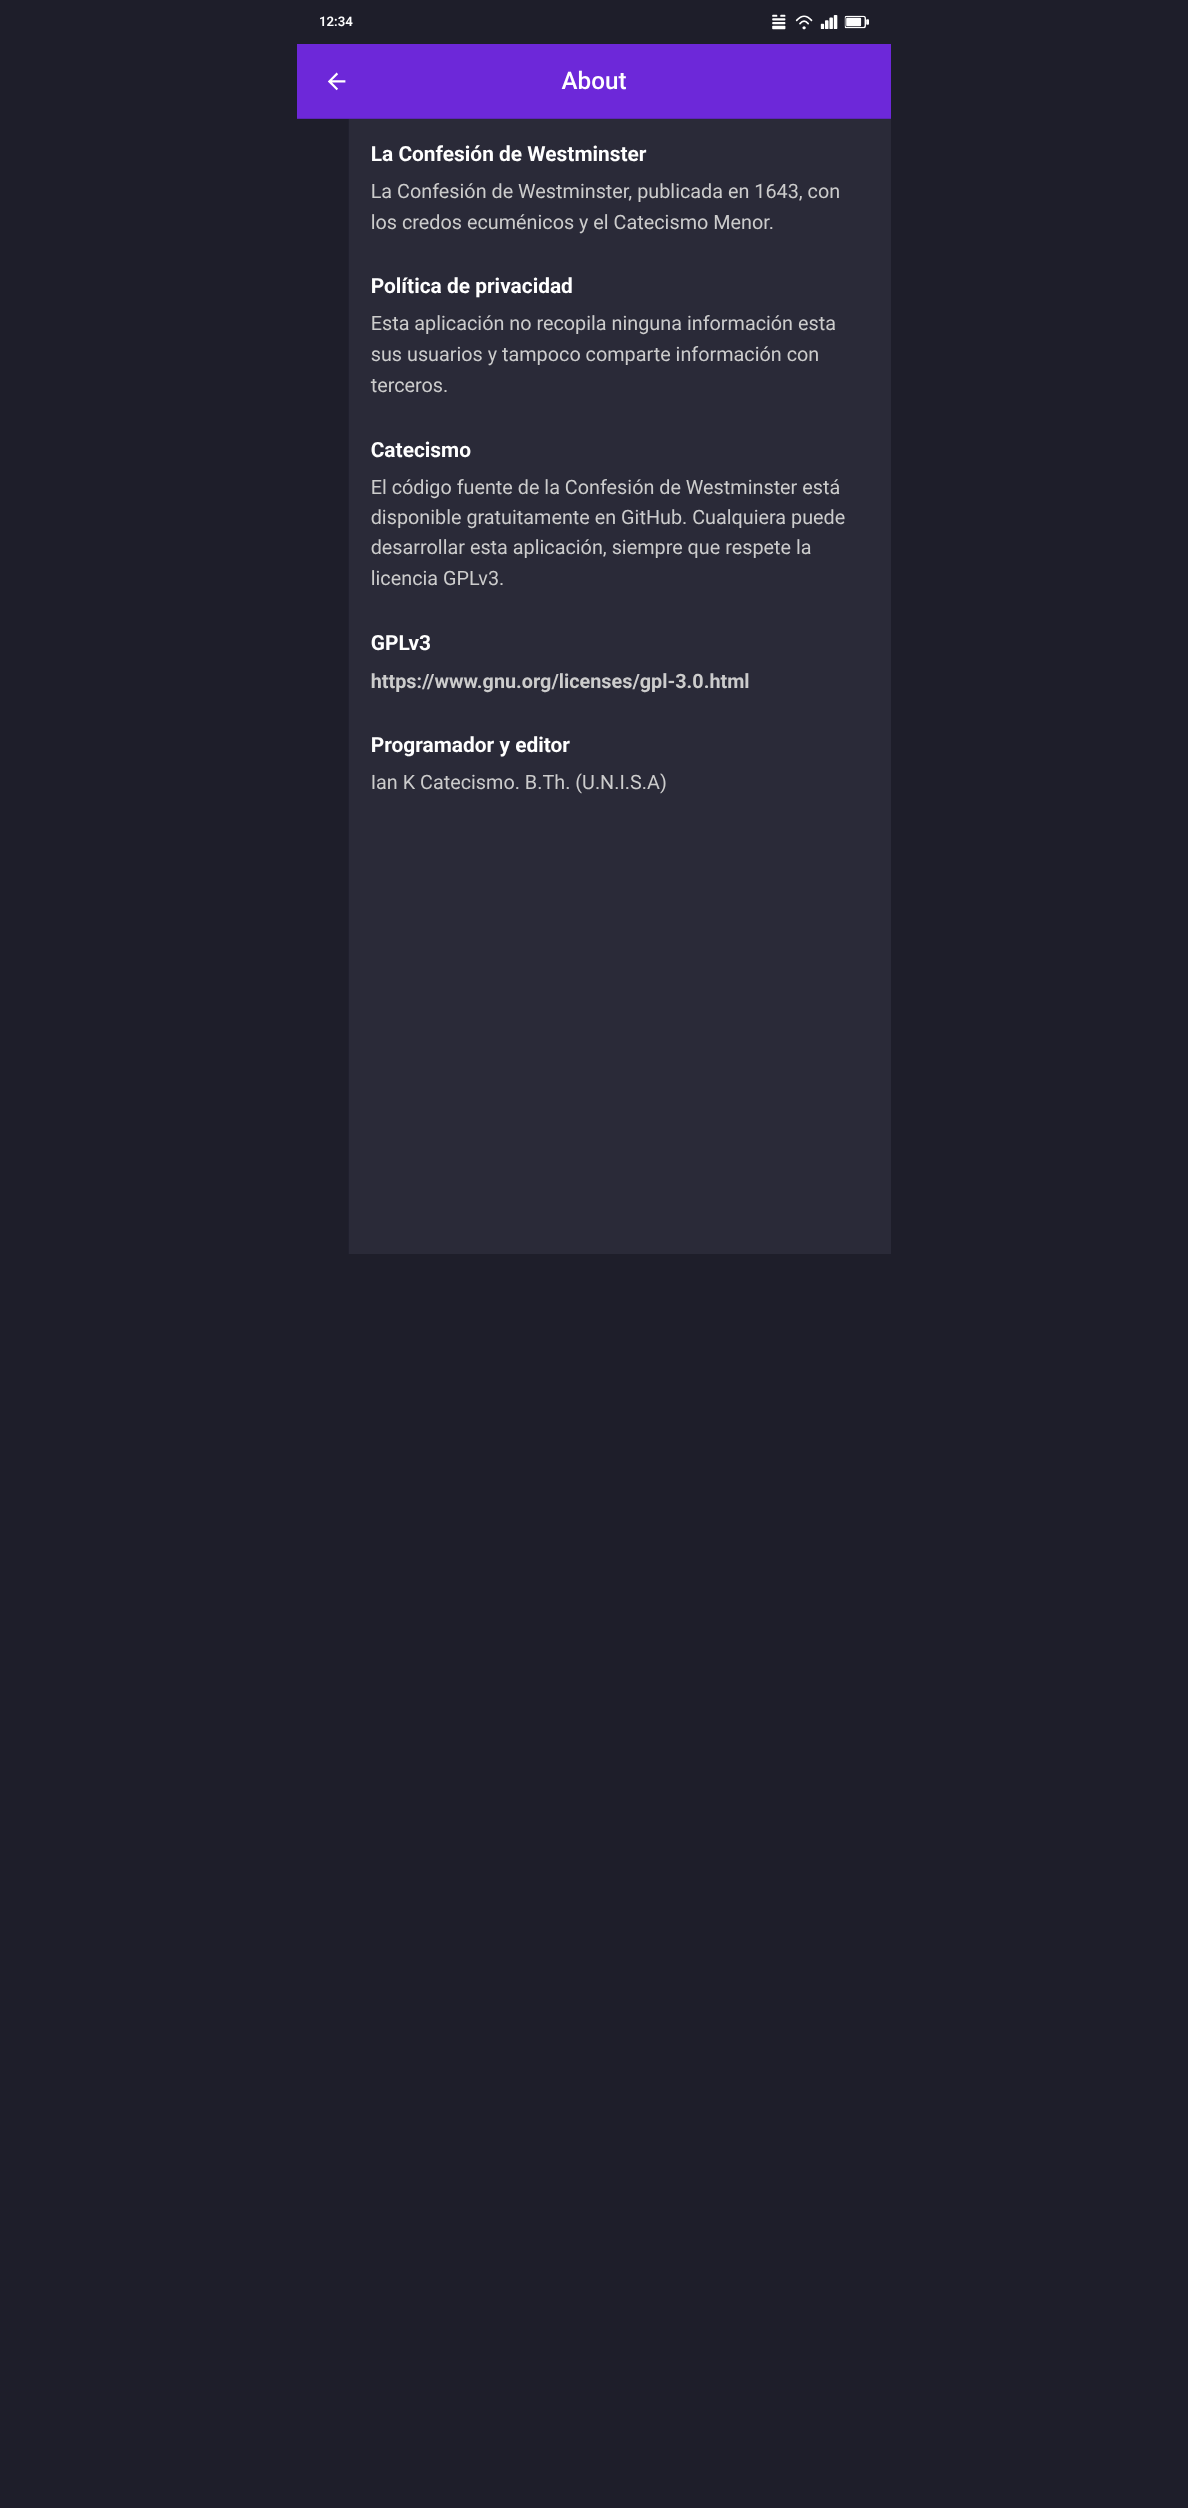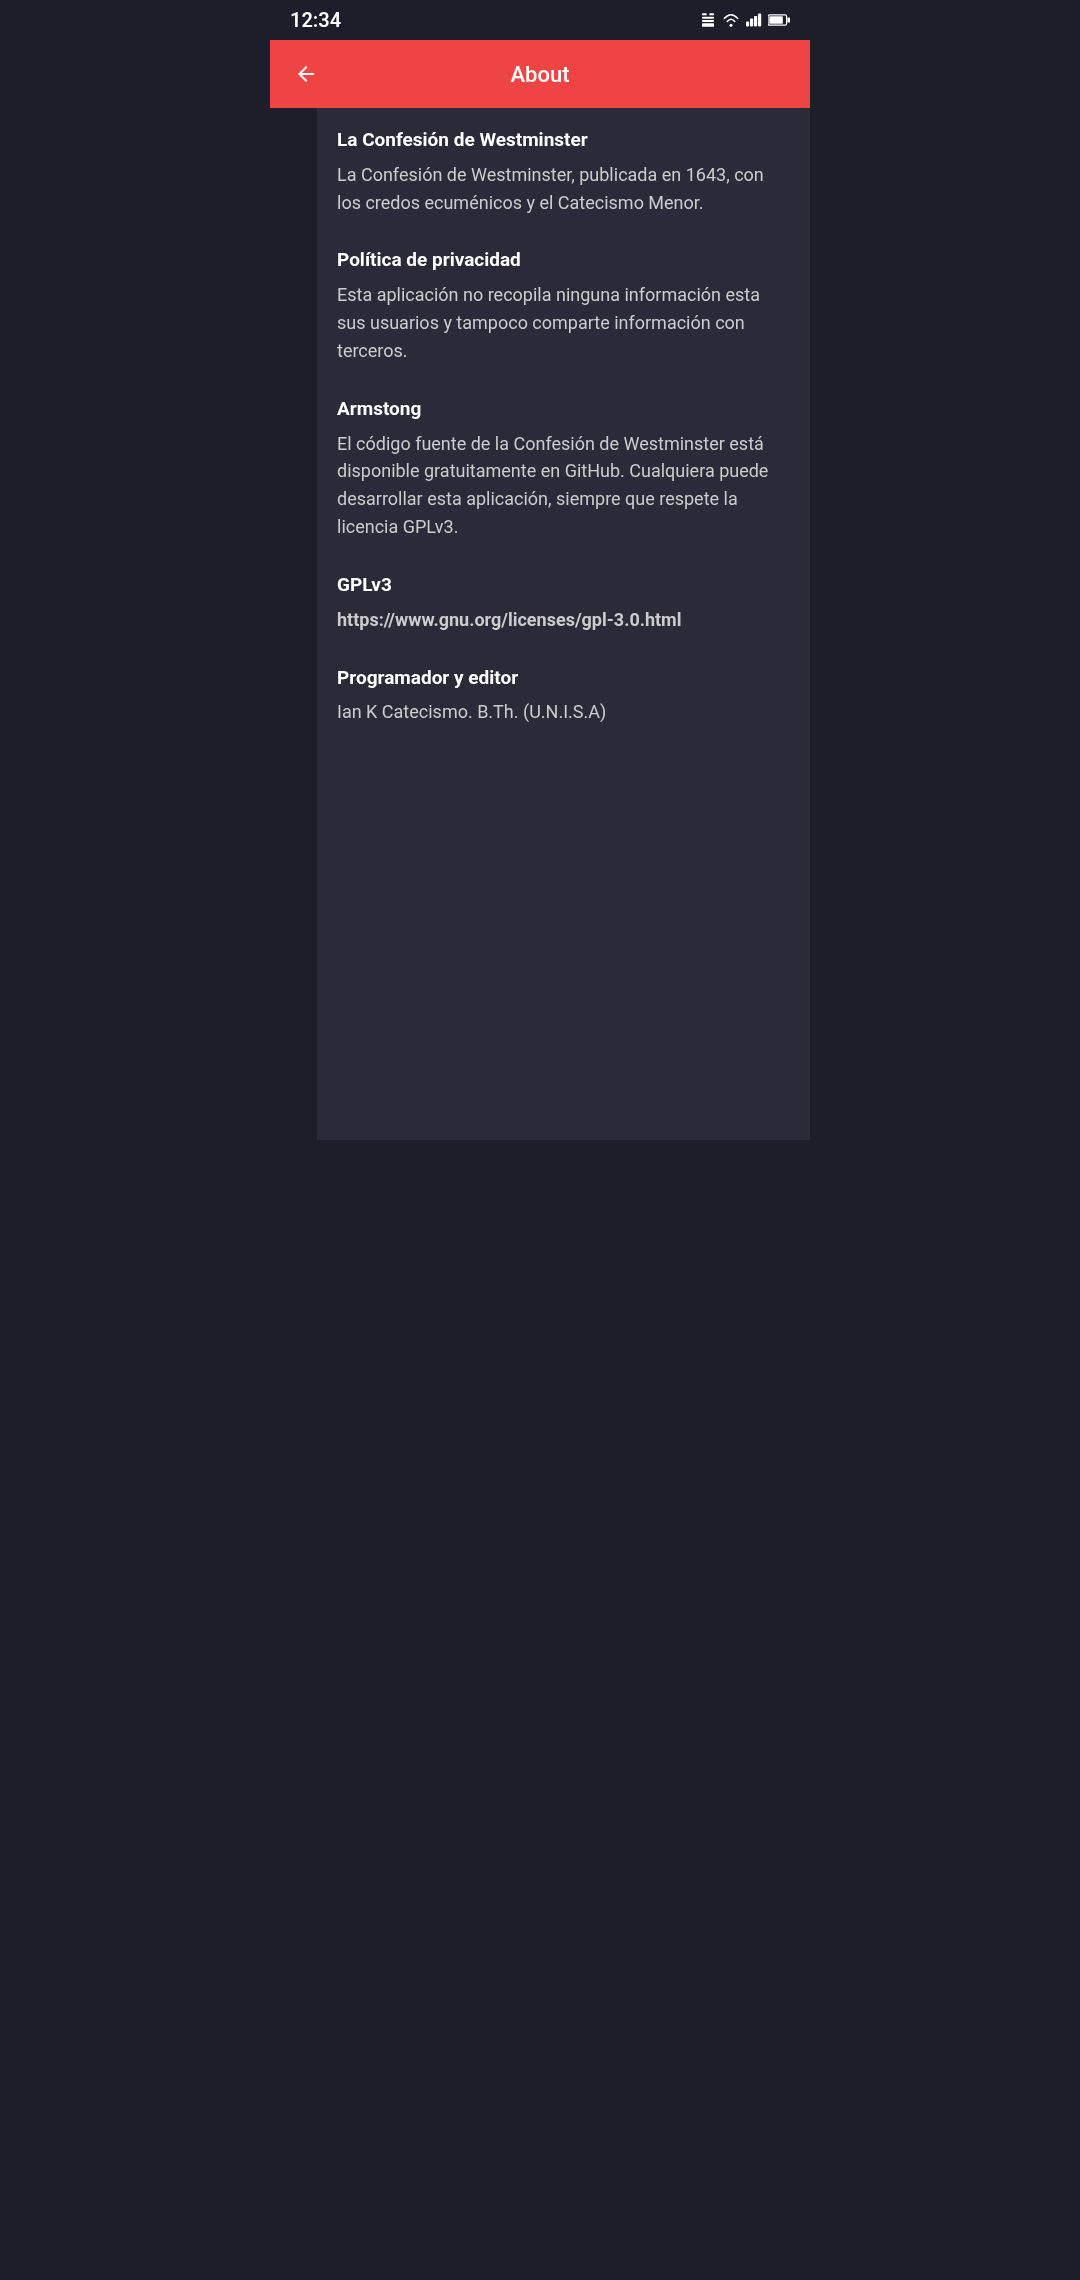--- a/index.html
+++ b/index.html
@@ -23,36 +23,36 @@
     .status-bar {
       display: flex;
       justify-content: space-between;
       align-items: center;
       padding: 8px 20px;
       background-color: #1e1e2a;
       height: 40px;
     }
 
     .status-time {
-      font-size: 20px;
+      font-size: 12px;
       font-weight: 600;
       color: #ffffff;
     }
 
     .status-icons {
       display: flex;
       align-items: center;
       gap: 6px;
     }
 
     .toolbar {
       display: flex;
       align-items: center;
       padding: 10px 16px;
-      background-color: #ef4444;
+      background-color: #6d28d9;
       height: 68px;
       position: relative;
     }
 
     .back-button {
       width: 40px;
       height: 40px;
       display: flex;
       align-items: center;
       justify-content: center;
@@ -157,21 +157,21 @@
     <div class="section-title">La Confesión de Westminster</div>
     <div class="section-body">La Confesión de Westminster, publicada en 1643, con los credos ecuménicos y el Catecismo Menor.</div>
   </div>
 
   <div class="section">
     <div class="section-title">Política de privacidad</div>
     <div class="section-body">Esta aplicación no recopila ninguna información esta sus usuarios y tampoco comparte información con terceros.</div>
   </div>
 
   <div class="section">
-    <div class="section-title">Armstong</div>
+    <div class="section-title">Catecismo</div>
     <div class="section-body">El código fuente de la Confesión de Westminster está disponible gratuitamente en GitHub. Cualquiera puede desarrollar esta aplicación, siempre que respete la licencia GPLv3.</div>
   </div>
 
   <div class="section">
     <div class="section-title">GPLv3</div>
     <div class="section-link">https://www.gnu.org/licenses/gpl-3.0.html</div>
   </div>
 
   <div class="section">
     <div class="section-title">Programador y editor</div>

